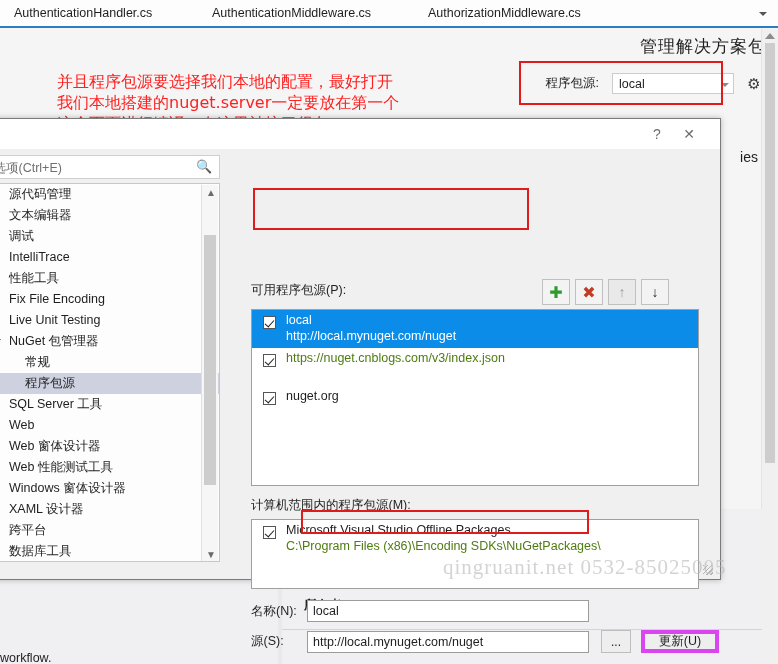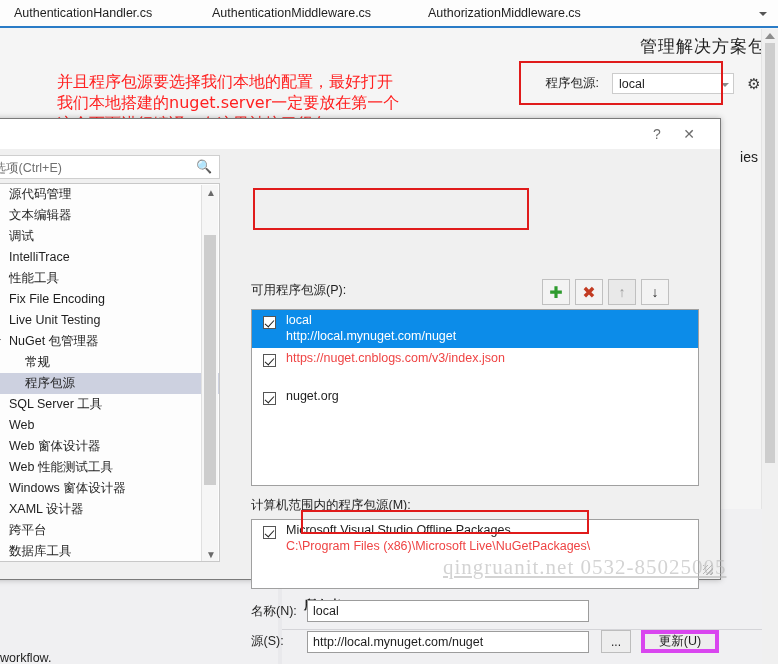--- a/index.html
+++ b/index.html
@@ -83,40 +83,40 @@
   .tbtn.up{color:#9a9a9a;background:#e9e9e9;font-size:14px;font-weight:normal;}
   .tbtn.down{color:#2a2a2a;background:#f3f3f3;font-size:14px;font-weight:normal;}
 
   #srclist{position:absolute;left:285px;top:190px;width:448px;height:177px;background:#fff;border:1px solid #a0a0a0;box-sizing:border-box;}
   #machlist{position:absolute;left:285px;top:400px;width:448px;height:70px;background:#fff;border:1px solid #a0a0a0;box-sizing:border-box;}
   .srcrow{position:relative;height:38px;padding:2px 0 0 34px;box-sizing:border-box;}
   .srcrow.selected{background:#0c8ce9;}
   .srcrow .cbx{position:absolute;left:11px;top:6px;width:13px;height:13px;border:1px solid #555;background:#fff;box-sizing:border-box;}
   .srcrow .cbx:after{content:"";position:absolute;left:3px;top:1px;width:4px;height:8px;border:solid #1e1e1e;border-width:0 1.6px 1.6px 0;transform:rotate(42deg);}
   .srcrow .n{font-size:12.5px;color:#1e1e1e;line-height:16px;}
-  .srcrow .u{font-size:12.5px;color:#ef4444;line-height:17px;}
+  .srcrow .u{font-size:12.5px;color:#4d7c0f;line-height:17px;}
   .srcrow.selected .n,.srcrow.selected .u{color:#fff;}
 
   
   .frow{position:absolute;display:flex;align-items:center;}
   .frow .flbl{width:56px;font-size:12.5px;color:#1e1e1e;}
   .fin{height:22px;border:1px solid #9c9c9c;background:#fff;box-sizing:border-box;display:flex;align-items:center;padding-left:5px;font-size:12.5px;color:#1e1e1e;}
   #btn-browse{width:30px;height:23px;border:1px solid #bdbdbd;background:#eeeeee;font-size:12px;display:flex;align-items:center;justify-content:center;box-sizing:border-box;}
   #btn-update{width:78px;height:23px;border:4px solid #d946ef;background:#eeeeee;font-size:12.5px;display:flex;align-items:center;justify-content:center;box-sizing:border-box;}
   #grip{position:absolute;right:7px;bottom:4px;width:10px;height:10px;
         background:repeating-linear-gradient(135deg,#b6b6b6 0 1px,transparent 1px 3px);}
 
   
   .redbox{position:absolute;border:2px solid #e01b1b;box-sizing:border-box;}
   #rb-list{left:253px;top:188px;width:276px;height:42px;}
   #rb-src{left:301px;top:510px;width:288px;height:24px;}
 
   
   #wm{position:absolute;left:443px;top:555px;font-size:21px;color:#b9b9b9;opacity:.62;
-      font-family:"Liberation Serif","DejaVu Serif",serif;letter-spacing:1px;white-space:nowrap;text-decoration:underline;}
+      font-family:"Liberation Serif","DejaVu Serif",serif;letter-spacing:1px;white-space:nowrap;}
 </style>
 </head>
 <body>
 
 <div id="vs-root">
 
   <div id="tabstrip">
     <div class="tab" style="left:212px">AuthenticationMiddleware.cs</div>
     <div class="tab" style="left:14px">AuthenticationHandler.cs</div>
     <div class="tab" style="left:428px">AuthorizationMiddleware.cs</div>
@@ -233,21 +233,21 @@
       <div class="n">nuget.org</div>
     </div>
   </div>
 
   <div class="lbl" style="left:285px;top:378px">计算机范围内的程序包源(M):</div>
 
   <div id="machlist">
     <div class="srcrow">
       <div class="cbx"></div>
       <div class="n">Microsoft Visual Studio Offline Packages</div>
-      <div class="u">C:\Program Files (x86)\Microsoft Live\NuGetPackages\</div>
+      <div class="u">C:\Program Files (x86)\Encoding SDKs\NuGetPackages\</div>
     </div>
   </div>
 
   <div class="frow" style="left:285px;top:481px">
     <div class="flbl">名称(N):</div>
     <div class="fin" style="width:282px">
         <span>local</span>
       </div>
   </div>
 

